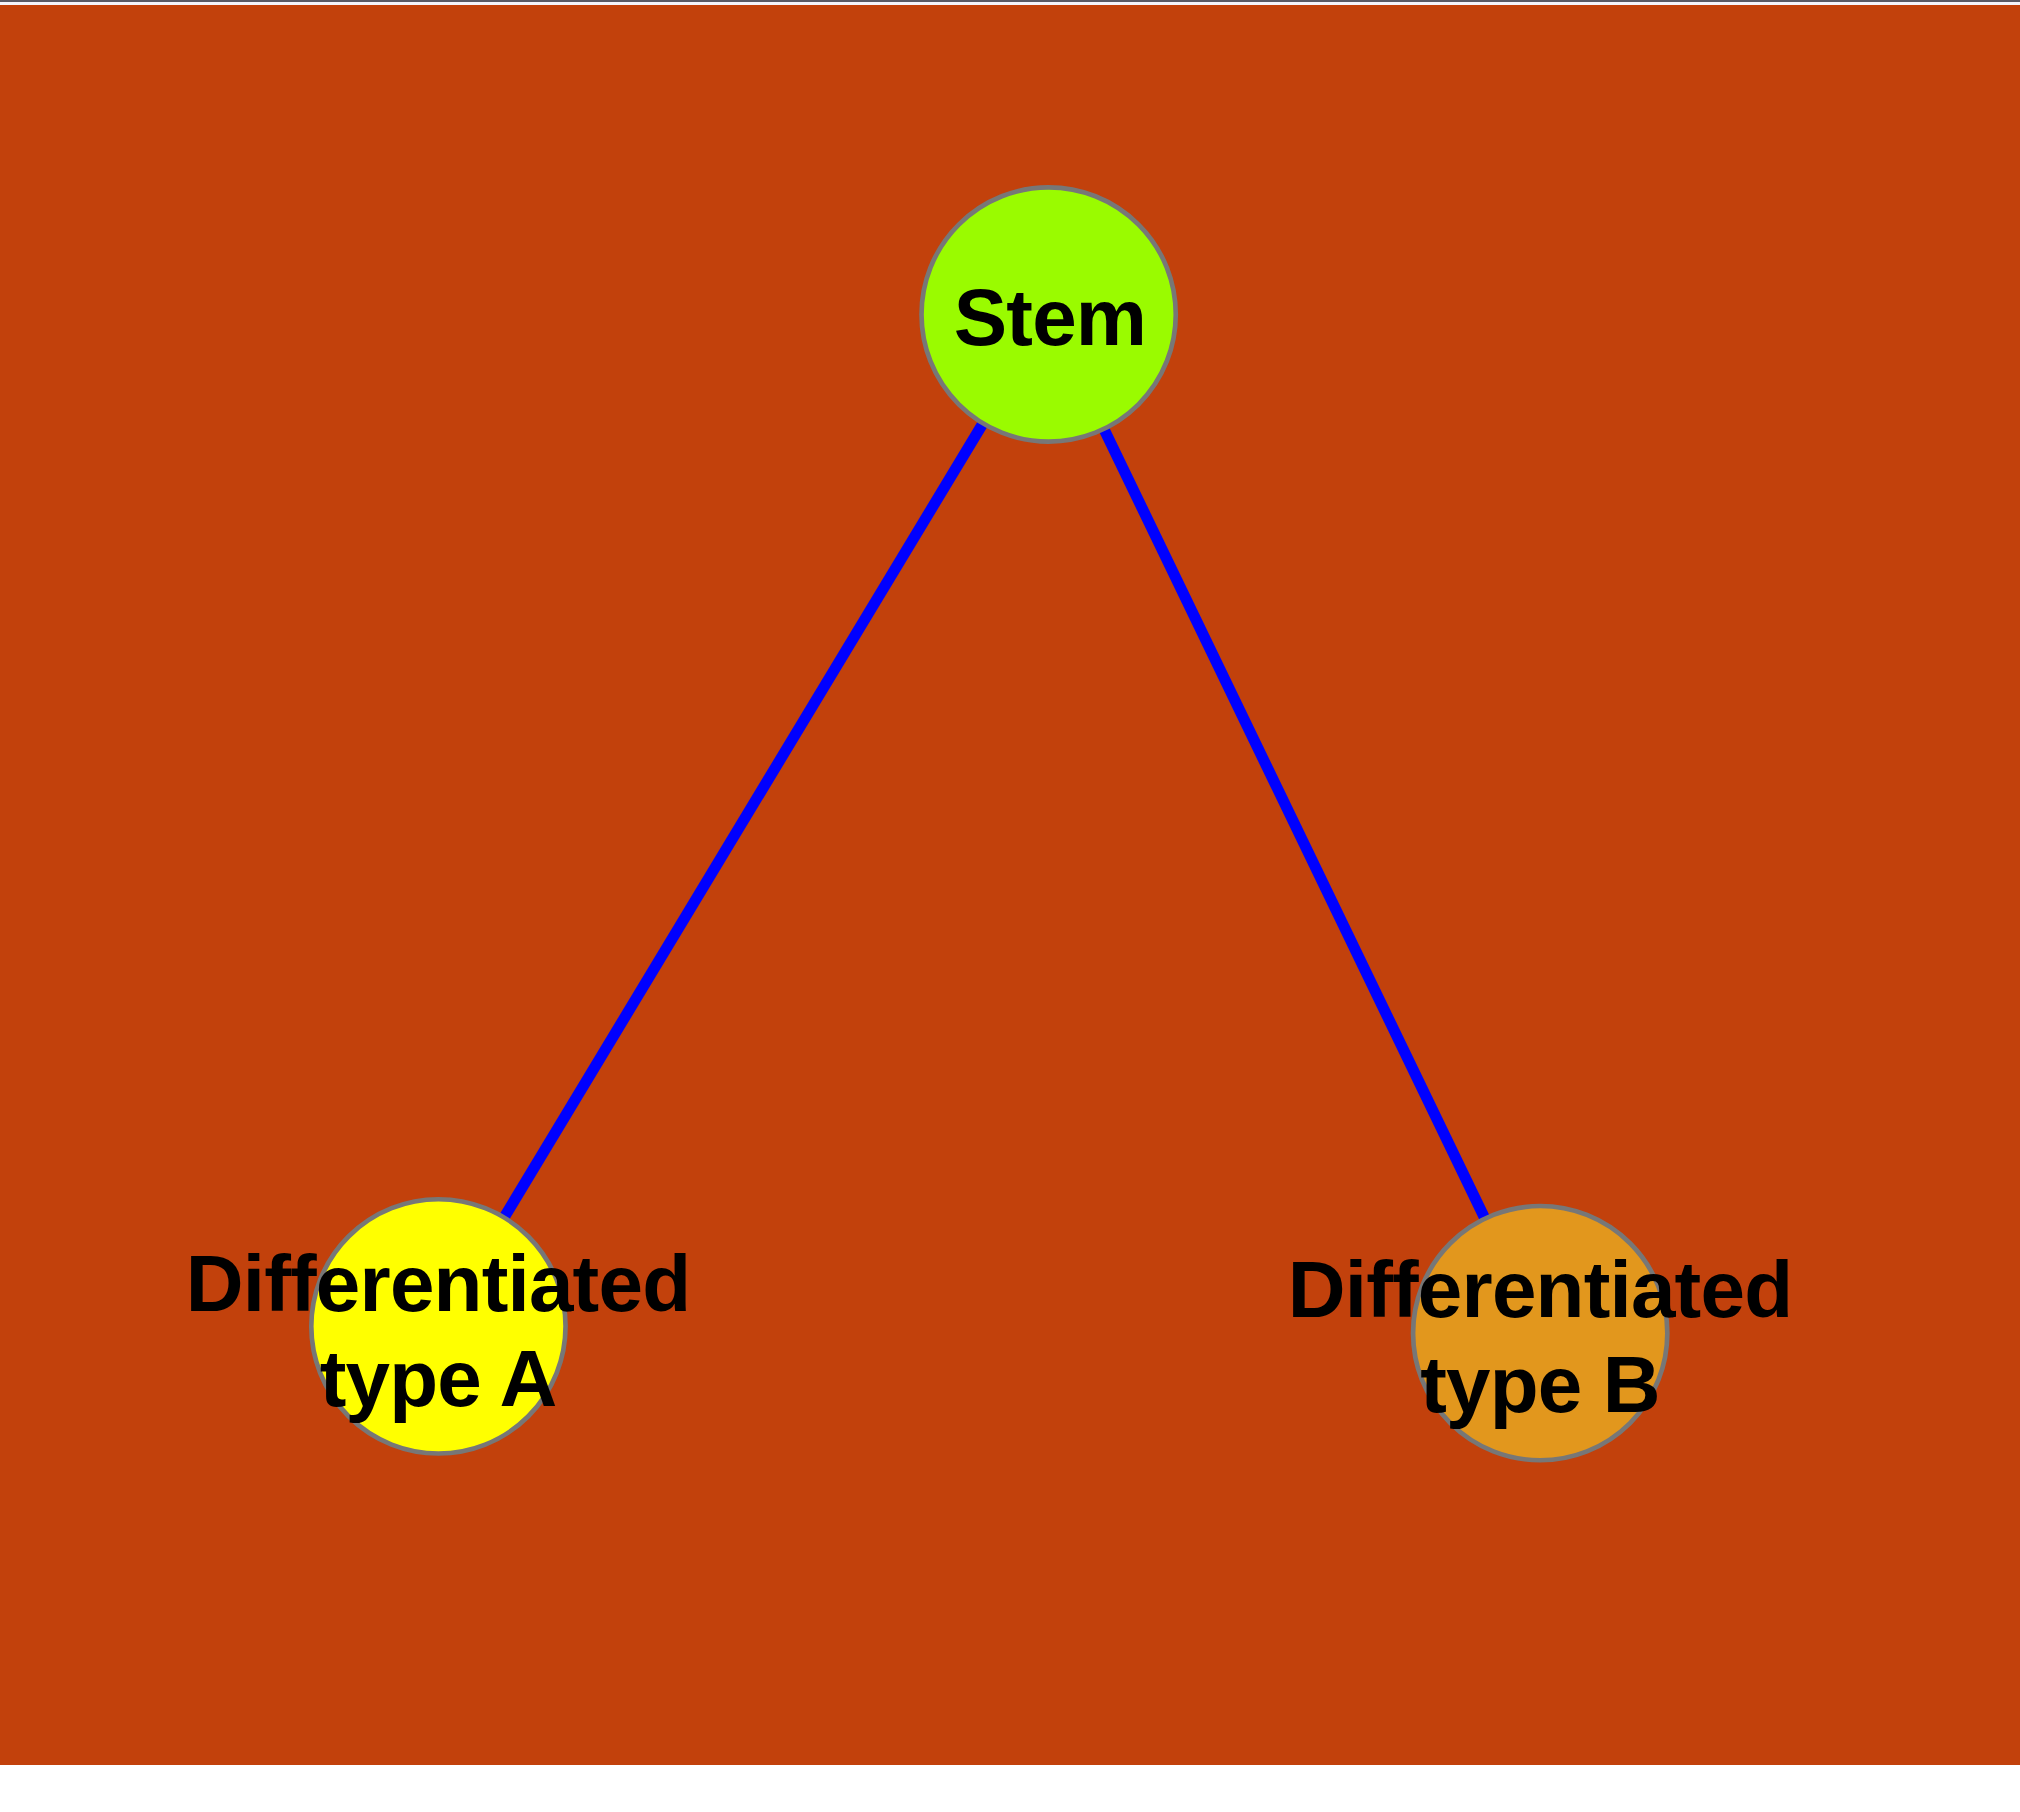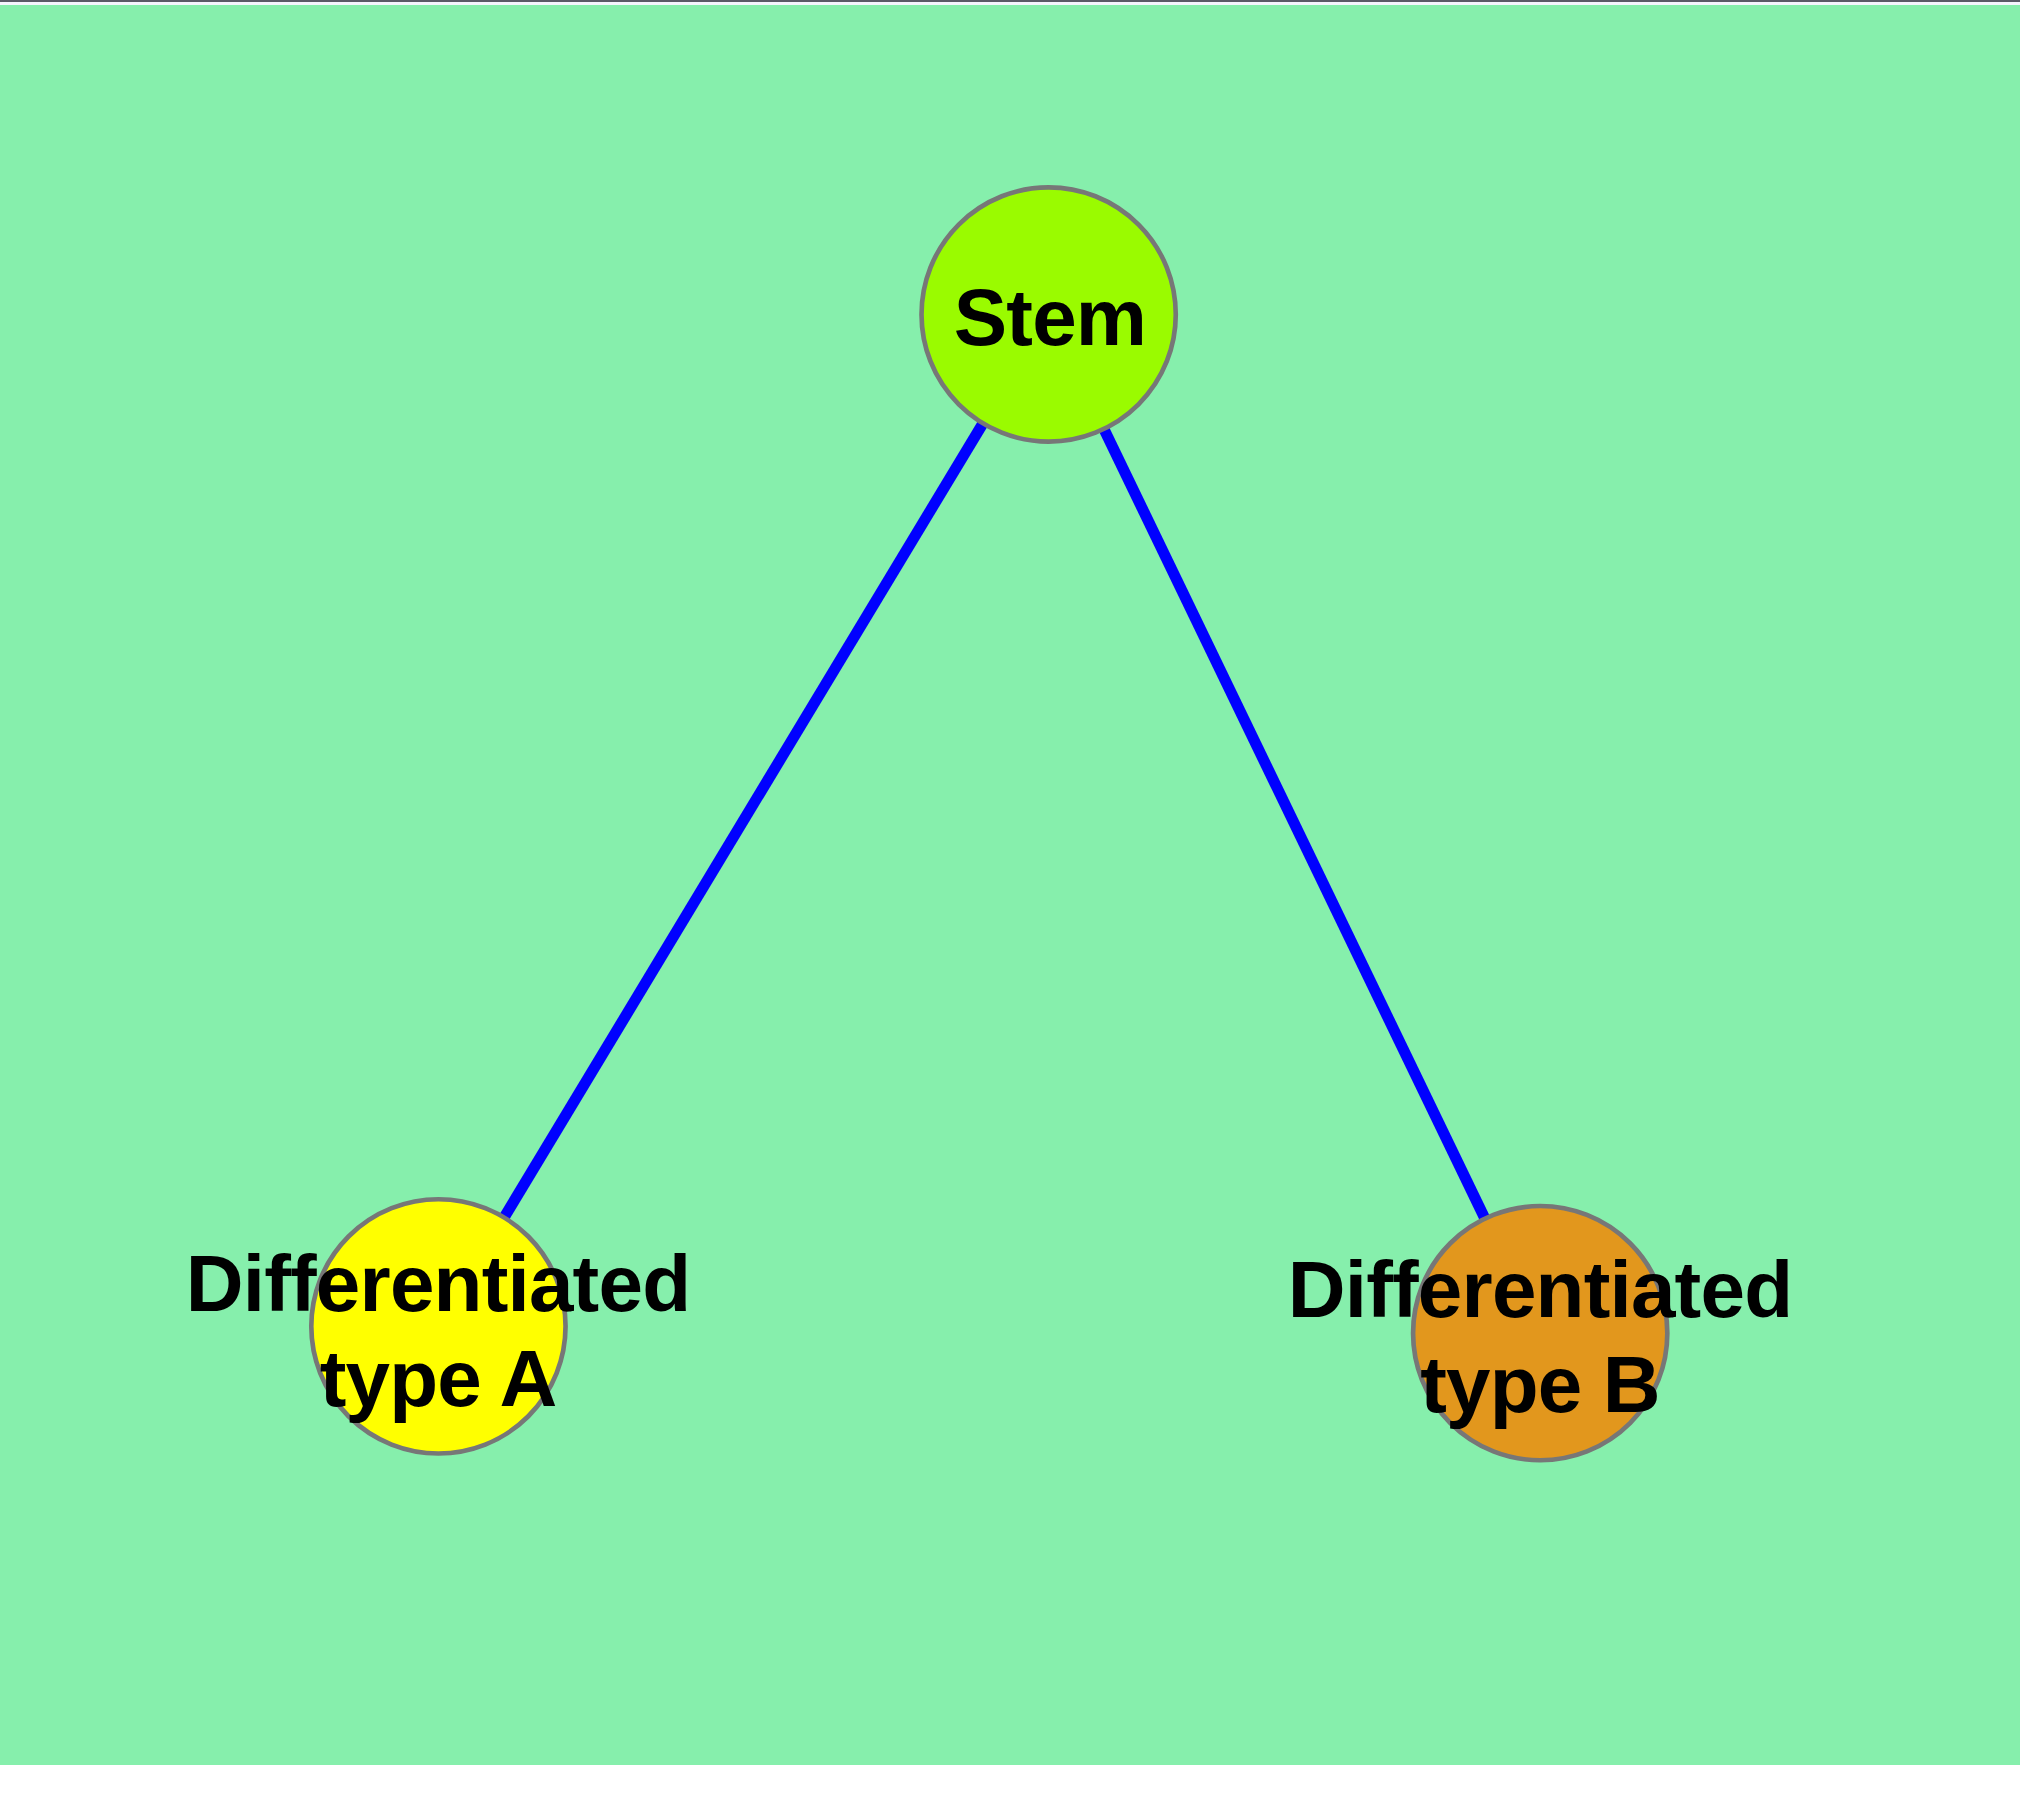--- a/index.html
+++ b/index.html
@@ -7,21 +7,21 @@
     padding: 0;
     width: 2021px;
     height: 1812px;
     overflow: hidden;
     font-family: "Liberation Sans", sans-serif;
   }
   .canvas {
     position: relative;
     width: 2021px;
     height: 1772px;
-    background: #86efac;
+    background: #c2410c;
   }
   .graph-svg {
     position: absolute;
     left: 0;
     top: 0;
   }
   .node-circle {
     stroke: #777777;
     stroke-width: 5.5;
   }

